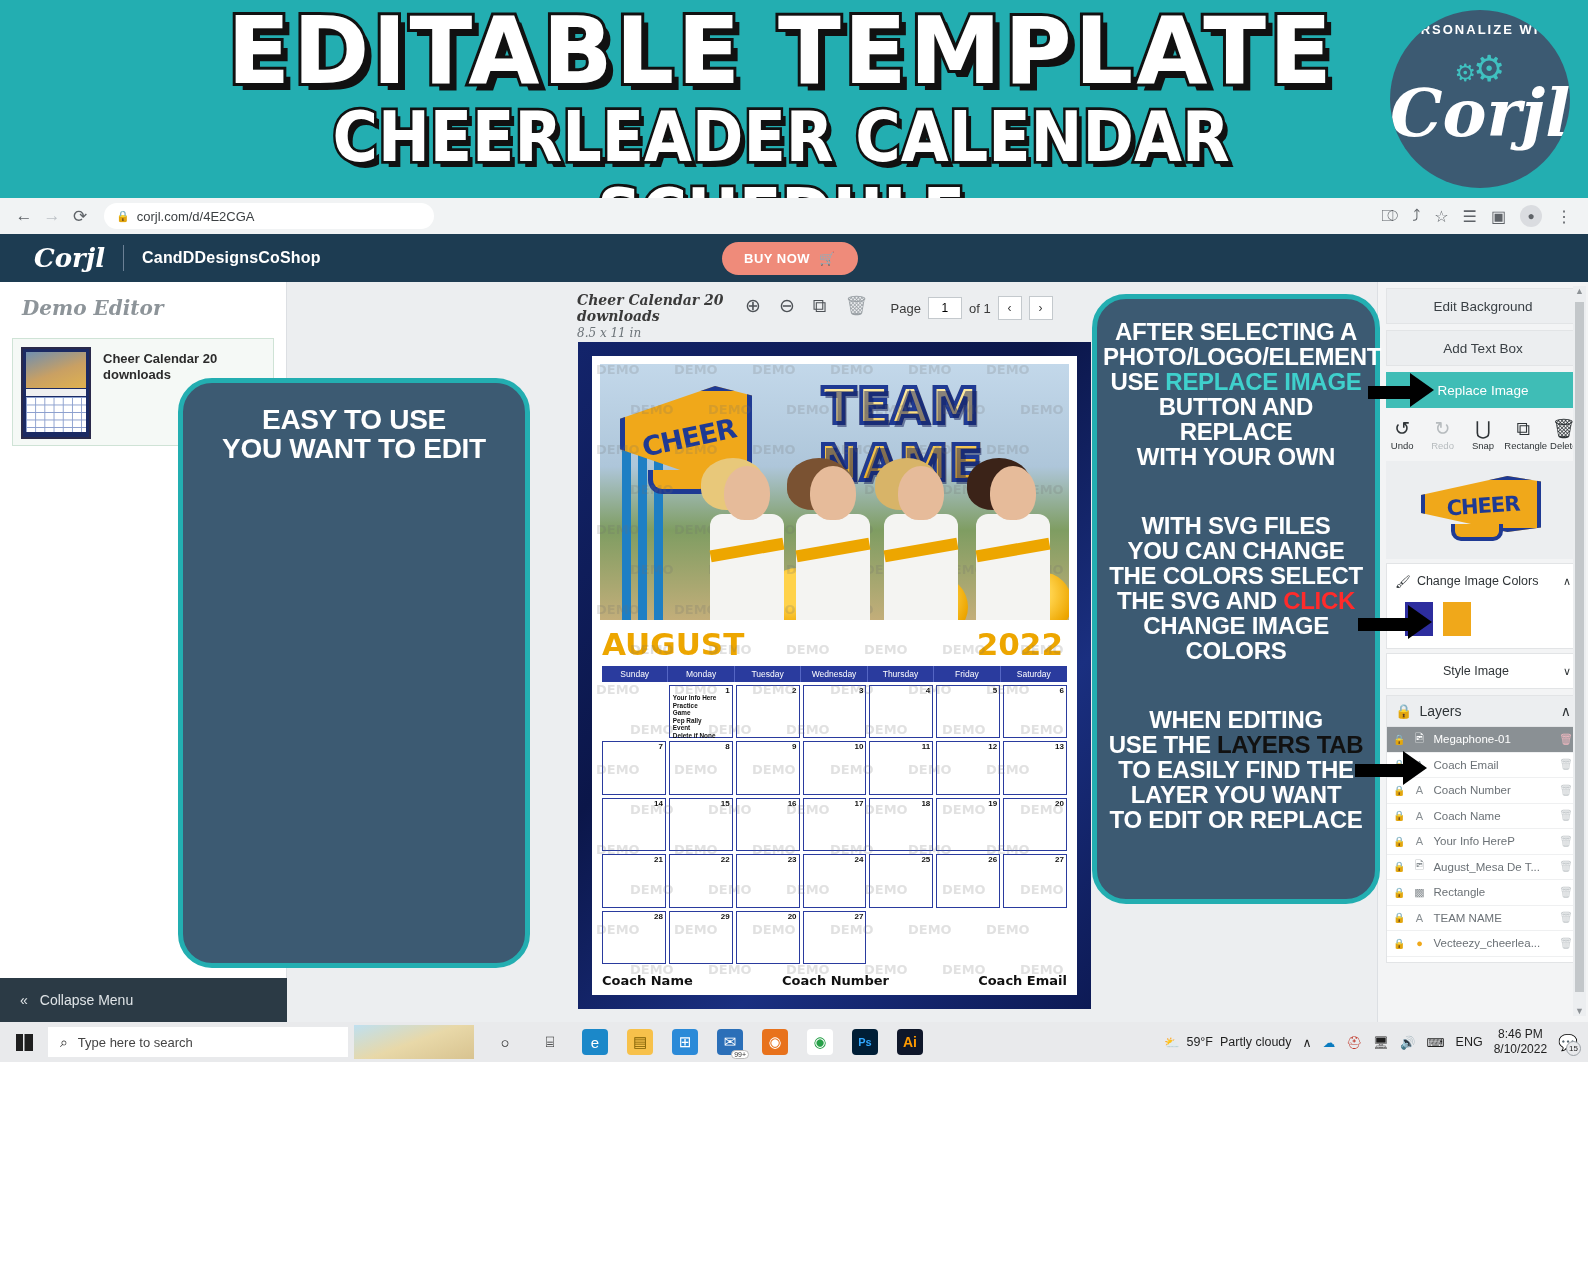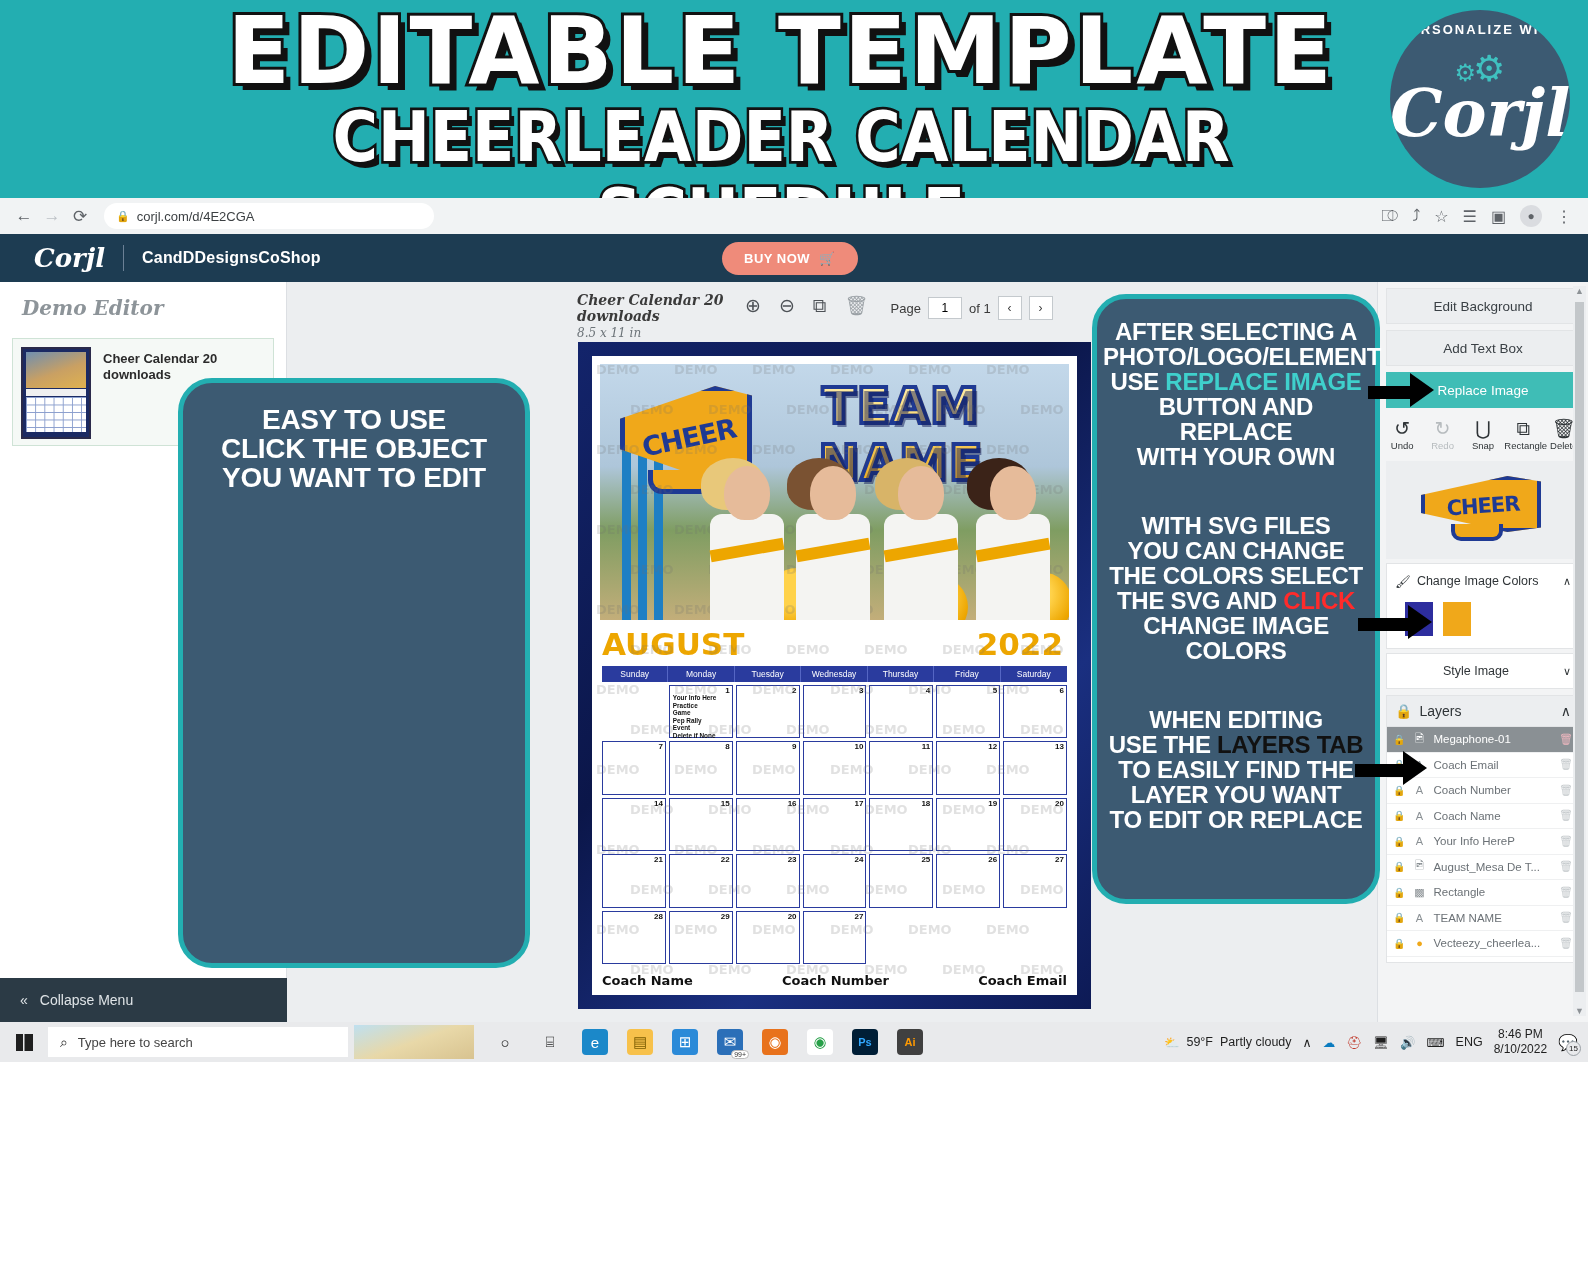--- a/index.html
+++ b/index.html
@@ -854,21 +854,20 @@
         <span class="ar" style="top:0">▲</span>
         <div class="thumb"></div>
         <span class="ar" style="bottom:0">▼</span>
       </div>
     </div>
   </div>
 
   <div class="callout callout-left">
     <div class="blk">
       <div>EASY TO USE</div>
-      <div>CLICK THE OBJECT</div>
       <div>YOU WANT TO EDIT</div>
     </div>
   </div>
 
   <div class="callout callout-right">
     <div class="blk">
       <div>AFTER SELECTING A</div>
       <div>PHOTO/LOGO/ELEMENT</div>
       <div>
         <span>USE </span><span class="hl-teal">REPLACE IMAGE</span>
@@ -923,21 +922,21 @@
       <span class="tbi" style="color:#222">⌸</span>
       <span class="tbi" style="background:#1b88c9">e</span>
       <span class="tbi" style="background:#f7c14b;color:#7a5b00">▤</span>
       <span class="tbi" style="background:#2b8ad8">⊞</span>
       <span class="tbi" style="background:#2b6fb8;position:relative">✉
         <span style="position:absolute;right:-6px;bottom:-4px;background:#fff;color:#333;border-radius:7px;font-size:7px;padding:0 2px;border:1px solid #bbb">99+</span>
       </span>
       <span class="tbi" style="background:#e8721c">◉</span>
       <span class="tbi" style="background:#fff;color:#27a048">◉</span>
       <span class="tbi" style="background:#001e36;color:#31a8ff;font-size:11px;font-weight:bold">Ps</span>
-      <span class="tbi" style="background:#404040;color:#ff9a00;font-size:11px;font-weight:bold">Ai</span>
+      <span class="tbi" style="background:#0f172a;color:#ff9a00;font-size:14px;font-weight:bold">Ai</span>
     </div>
     <div class="tray">
       <span class="wi">
         <span style="color:#e8a33d">⛅</span>
         <span>59°F</span>
         <span>Partly cloudy</span>
       </span>
       <span>∧</span>
       <span style="color:#0a7bbf">☁</span>
       <span style="color:#c0392b">⛑</span>

